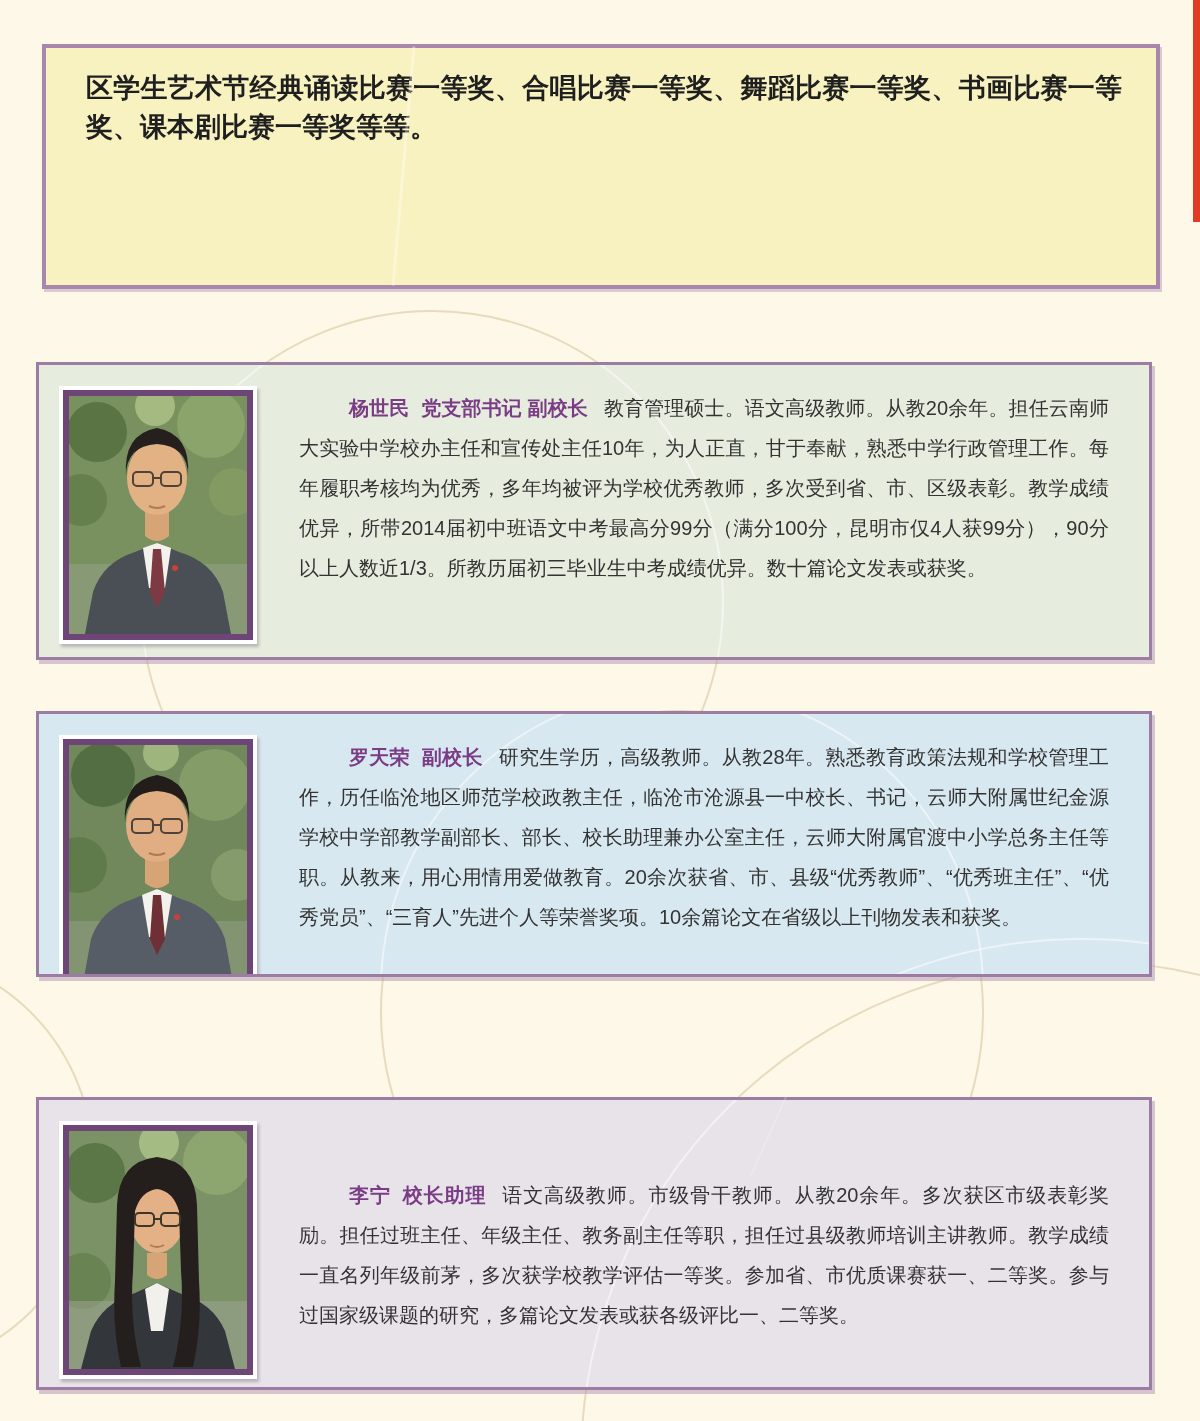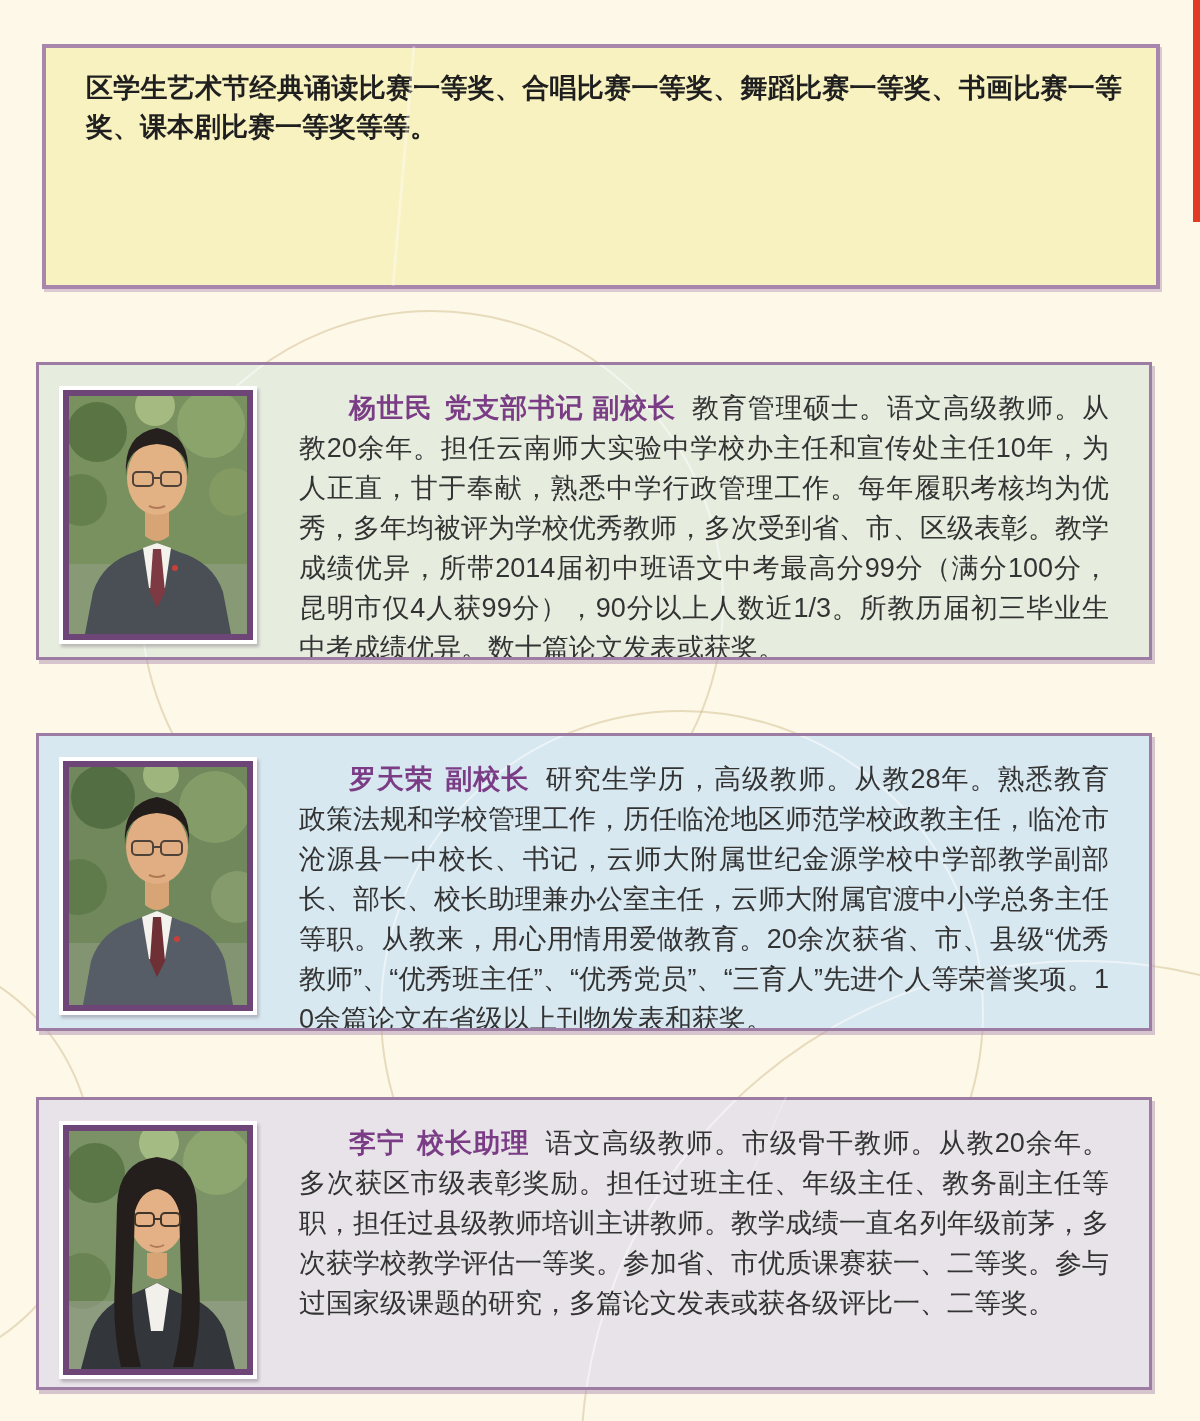--- a/index.html
+++ b/index.html
@@ -30,35 +30,35 @@
   .intro-box p{margin:0;}
   .intro-box p.indent{text-indent:2em;}
 
   
   .profile-card{
     position:absolute;left:36px;width:1116px;box-sizing:border-box;
     border:3px solid #9d7ca4;box-shadow:3px 4px 0 rgba(177,146,180,0.5);
     display:flex;padding:21px 40px 0 20px;overflow:hidden;z-index:2;
   }
   #card-0{top:362px;height:298px;}
-  #card-1{top:733px;height:298px;}
-  #card-2{top:1097px;height:293px;}
+  #card-1{top:711px;height:266px;}
+  #card-2{top:1097px;height:293px;align-items:center;}
 
   .card-arc{position:absolute;border-radius:50%;border:2px solid rgba(255,255,255,0.5);pointer-events:none;z-index:0;}
 
   .photo-mat{
     flex:none;background:#ffffff;padding:4px;align-self:flex-start;
     box-shadow:2px 3px 3px rgba(70,45,70,0.28);position:relative;z-index:1;
   }
   .photo-frame{border:6px solid #6d4577;line-height:0;}
   .photo-frame svg{display:block;}
 
   .bio{
     flex:1;margin-left:42px;position:relative;z-index:1;padding-top:2px;
-    color:#333;font-size:27px;line-height:40px;font-weight:500;
+    color:#333;font-size:20px;line-height:40px;font-weight:500;
     text-align:justify;word-break:break-all;text-indent:50px;margin-top:0;margin-bottom:0;
   }
   .bio .name{color:#7b3c86;font-weight:bold;margin-right:12px;}
   .bio .titles{color:#7b3c86;font-weight:bold;margin-right:16px;}
 
   
   .crease{position:absolute;background:rgba(255,255,255,0.35);pointer-events:none;z-index:3;}
   #crease-1{left:402px;top:46px;width:3px;height:240px;transform:rotate(5deg);}
   #crease-2{left:768px;top:1090px;width:2px;height:90px;transform:rotate(24deg);opacity:.6;}
 </style>

